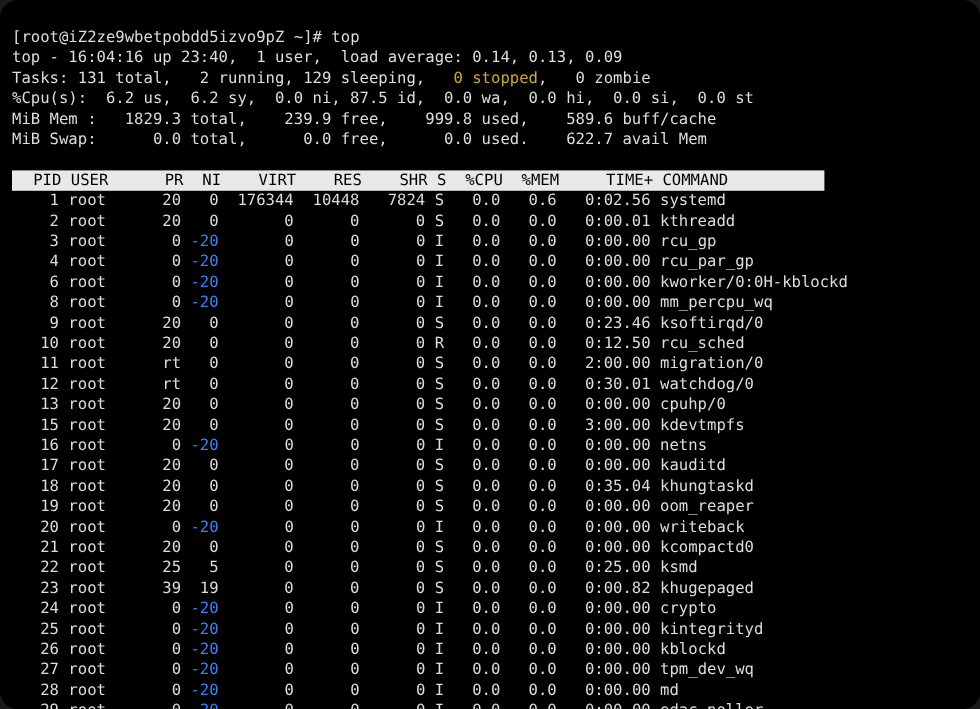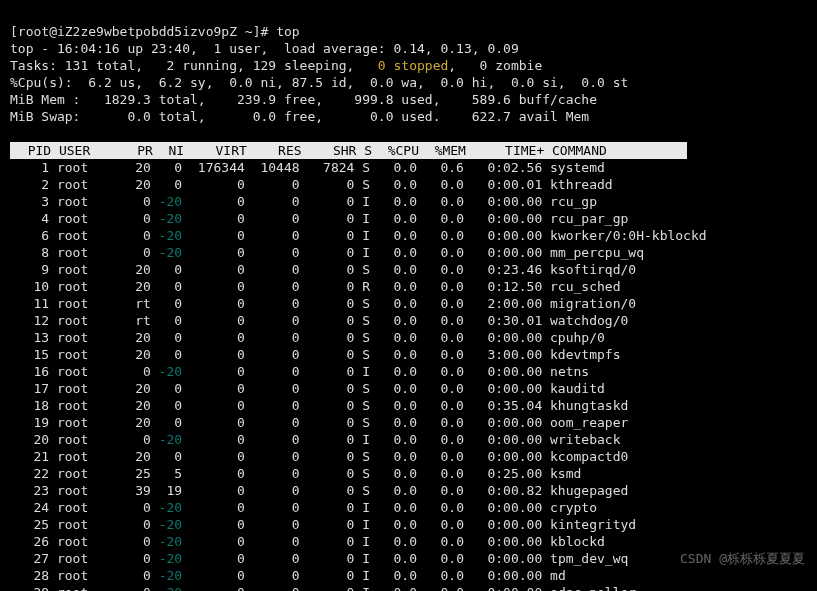--- a/index.html
+++ b/index.html
@@ -8,23 +8,24 @@
     color:#ddd;
     font-family:"DejaVu Sans Mono","Liberation Mono",Consolas,monospace;
     font-size:13px;
     line-height:17px;
     padding:6px 10px 10px 10px;
     width:797px;
     height:575px;
     overflow:hidden;
     white-space:pre;
     position:relative;
+    border-radius:15px;
   }
   .yellow{color:#ccaa33;}
-  .blue{color:#0f766e;}
+  .blue{color:#3b82f6;}
   .header-row{background:#e8e8e8;color:#000;display:inline-block;padding:0 2px;}
   .watermark{
     position:absolute;
     right:12px;
     bottom:24px;
     color:#666;
     font-size:13px;
     pointer-events:none;
   }
 </style>
@@ -62,14 +63,13 @@
 <span>   23 root      39  19       0      0      0 S   0.0   0.0   0:00.82 khugepaged</span>
 <span>   24 root       0 <span class="blue">-20</span>       0      0      0 I   0.0   0.0   0:00.00 crypto</span>
 <span>   25 root       0 <span class="blue">-20</span>       0      0      0 I   0.0   0.0   0:00.00 kintegrityd</span>
 <span>   26 root       0 <span class="blue">-20</span>       0      0      0 I   0.0   0.0   0:00.00 kblockd</span>
 <span>   27 root       0 <span class="blue">-20</span>       0      0      0 I   0.0   0.0   0:00.00 tpm_dev_wq</span>
 <span>   28 root       0 <span class="blue">-20</span>       0      0      0 I   0.0   0.0   0:00.00 md</span>
 <span>   29 root       0 <span class="blue">-20</span>       0      0      0 I   0.0   0.0   0:00.00 edac-poller</span>
 
 
 </div>
-<div class="watermark">CSDN @栎栎栎夏夏夏</div>
 </div>
 
 </body></html>

